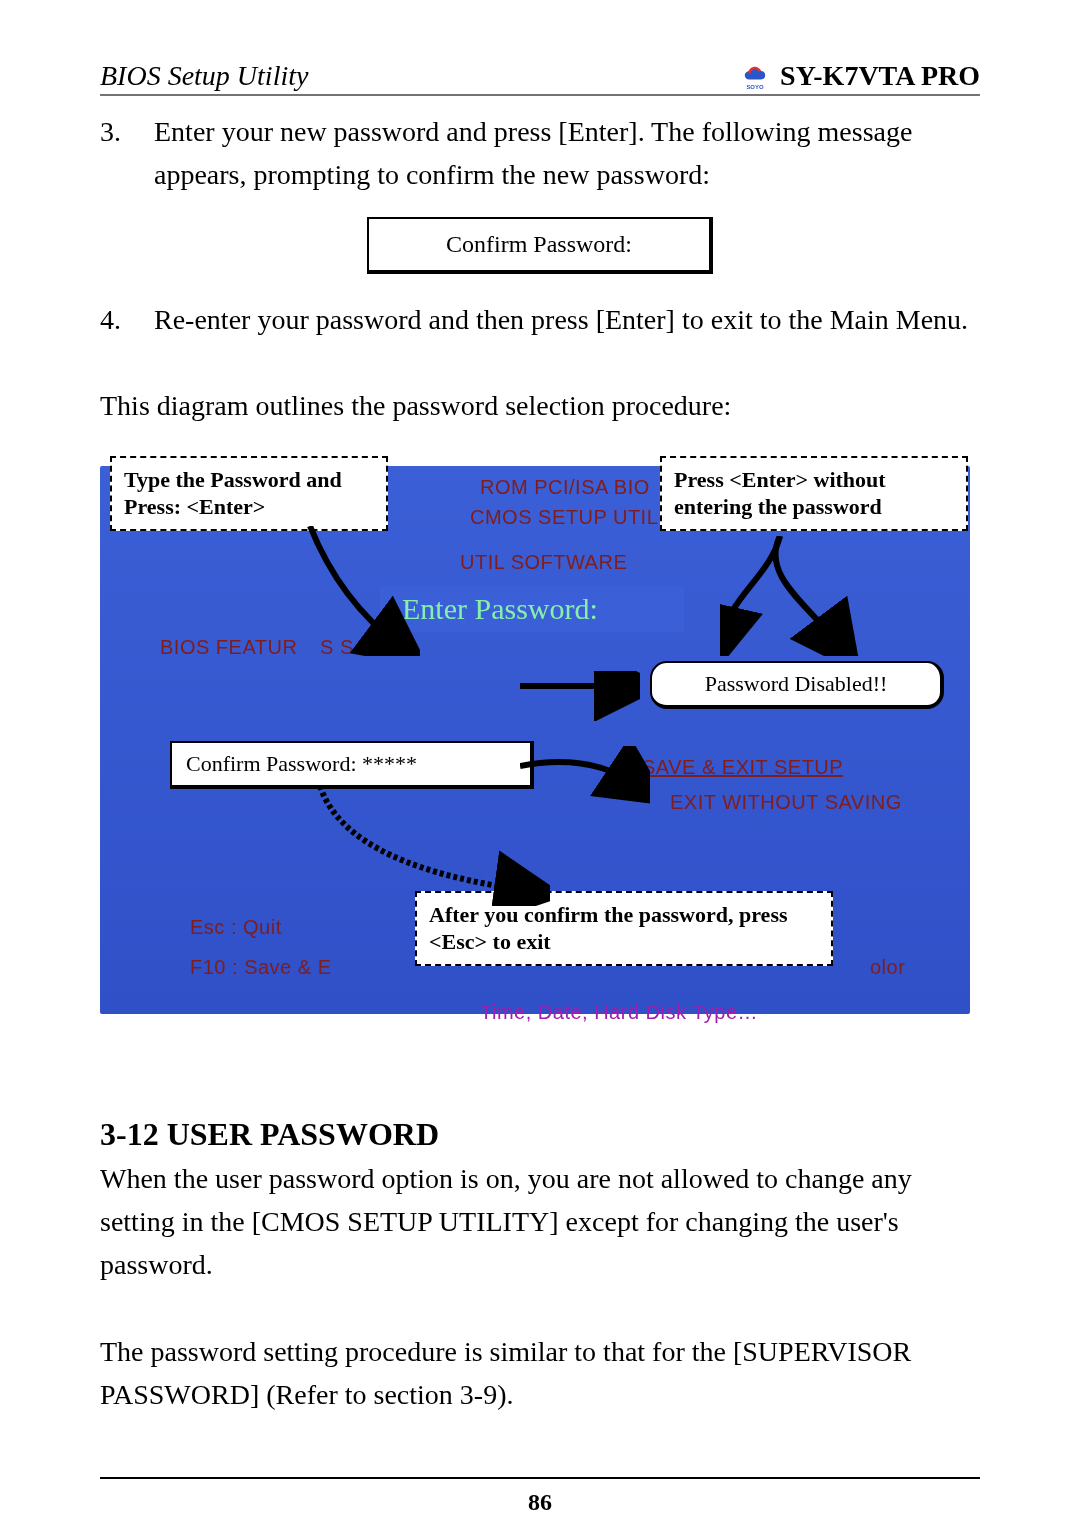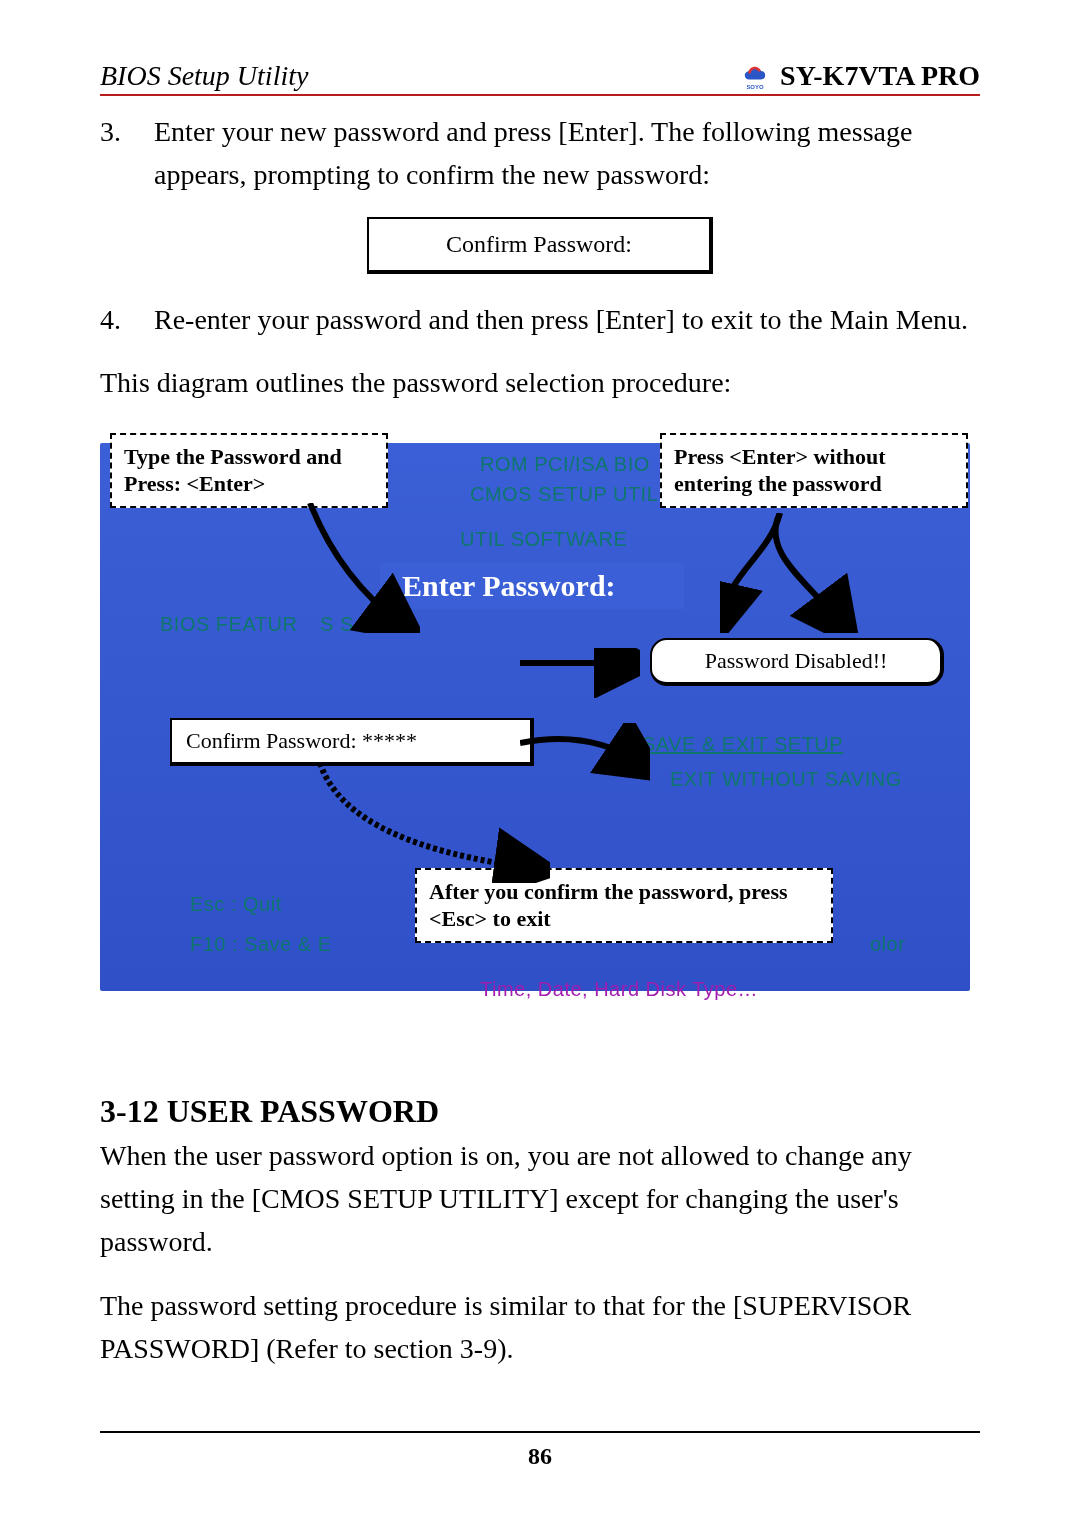--- a/index.html
+++ b/index.html
@@ -10,21 +10,21 @@
     color: #000;
     width: 1080px;
   }
   .page {
     padding: 60px 100px 40px 100px;
   }
   .header {
     display: flex;
     justify-content: space-between;
     align-items: flex-end;
-    border-bottom: 2px solid #b91c1c;
+    border-bottom: 2px solid #737373;
     padding-bottom: 2px;
   }
   .header-left {
     font-style: italic;
     font-size: 28px;
   }
   .header-right {
     font-weight: bold;
     font-size: 28px;
     display: flex;
@@ -59,38 +59,38 @@
     border: 2px solid #000;
     border-right-width: 4px;
     border-bottom-width: 4px;
     text-align: center;
     font-size: 24px;
     padding: 12px 10px;
   }
   .para {
     font-size: 28px;
     line-height: 1.55;
-    margin-top: 20px;
+    margin-top: 43px;
   }
   .diagram {
     margin-top: 18px;
     width: 870px;
     height: 590px;
     position: relative;
     background: #fff;
   }
   .bios-bg {
     position: absolute;
     left: 0; top: 20px;
     width: 870px; height: 548px;
     background: linear-gradient(#3b5fd6,#3050c8);
     border-radius: 2px;
   }
   .bios-text {
-    color: #0f766e;
+    color: #7f1d1d;
     font-family: Arial, sans-serif;
     font-size: 20px;
     position: absolute;
     letter-spacing: 0.5px;
   }
   .annot {
     position: absolute;
     background: #fff;
     border: 2px dashed #000;
     font-family: "Times New Roman", serif;
@@ -103,24 +103,23 @@
     position: absolute;
     background: #fff;
     border: 2px solid #000;
     border-right-width: 4px;
     border-bottom-width: 4px;
     font-size: 22px;
     padding: 8px 14px;
   }
   .overlay-box.blue {
     background:#3b5fd6;
-    color:#ffffff;
+    color:#86efac;
     font-size: 30px;
     padding: 6px 22px;
-    font-weight: bold;
   }
   .arrow {
     position: absolute;
     pointer-events: none;
   }
   .sect-heading {
     font-size: 32px;
     font-weight: bold;
     margin-top: 80px;
   }

